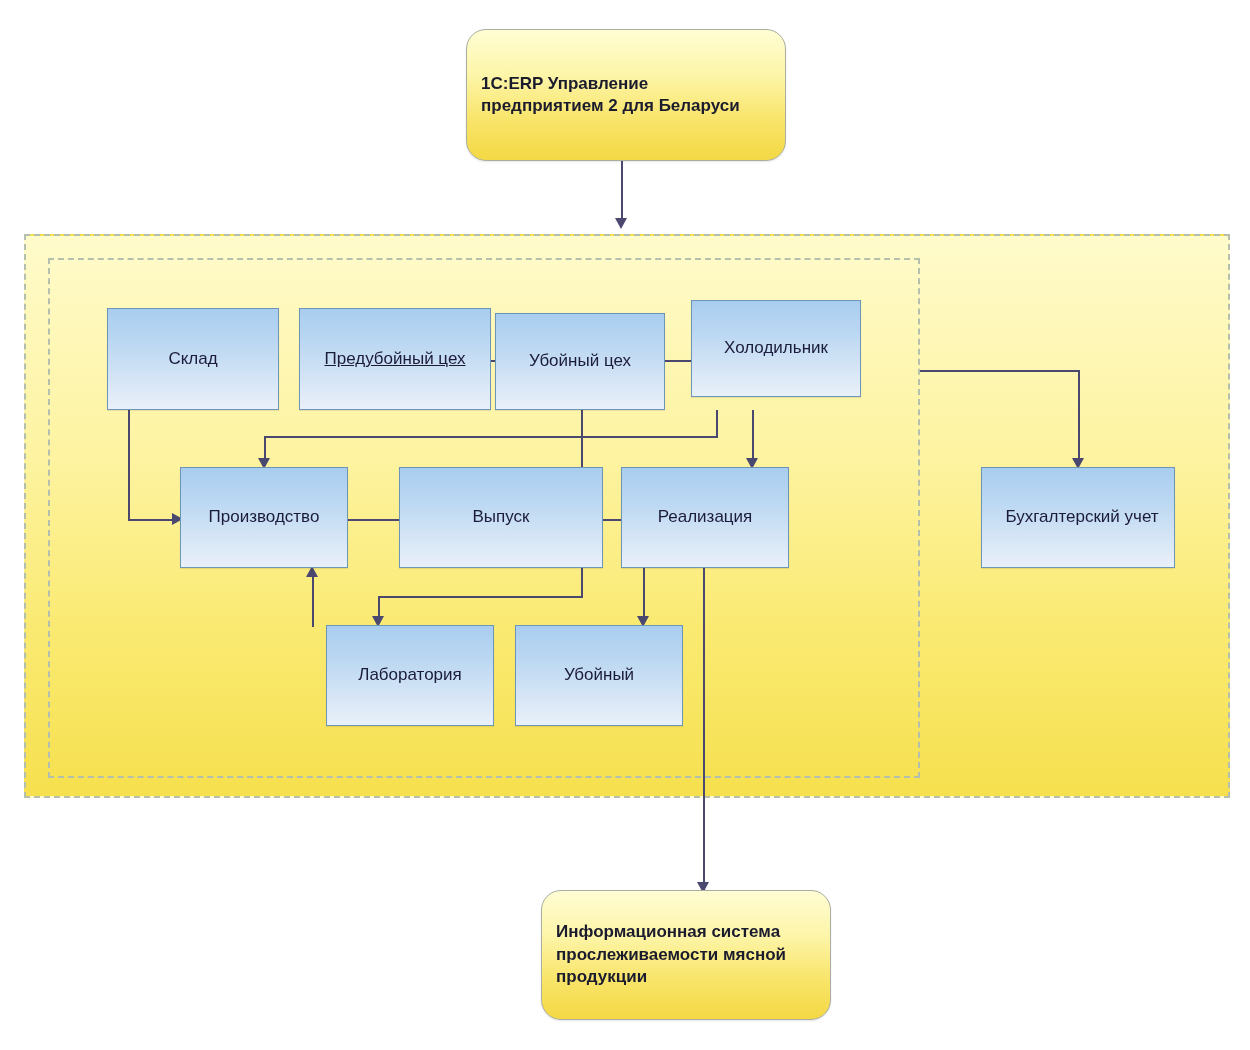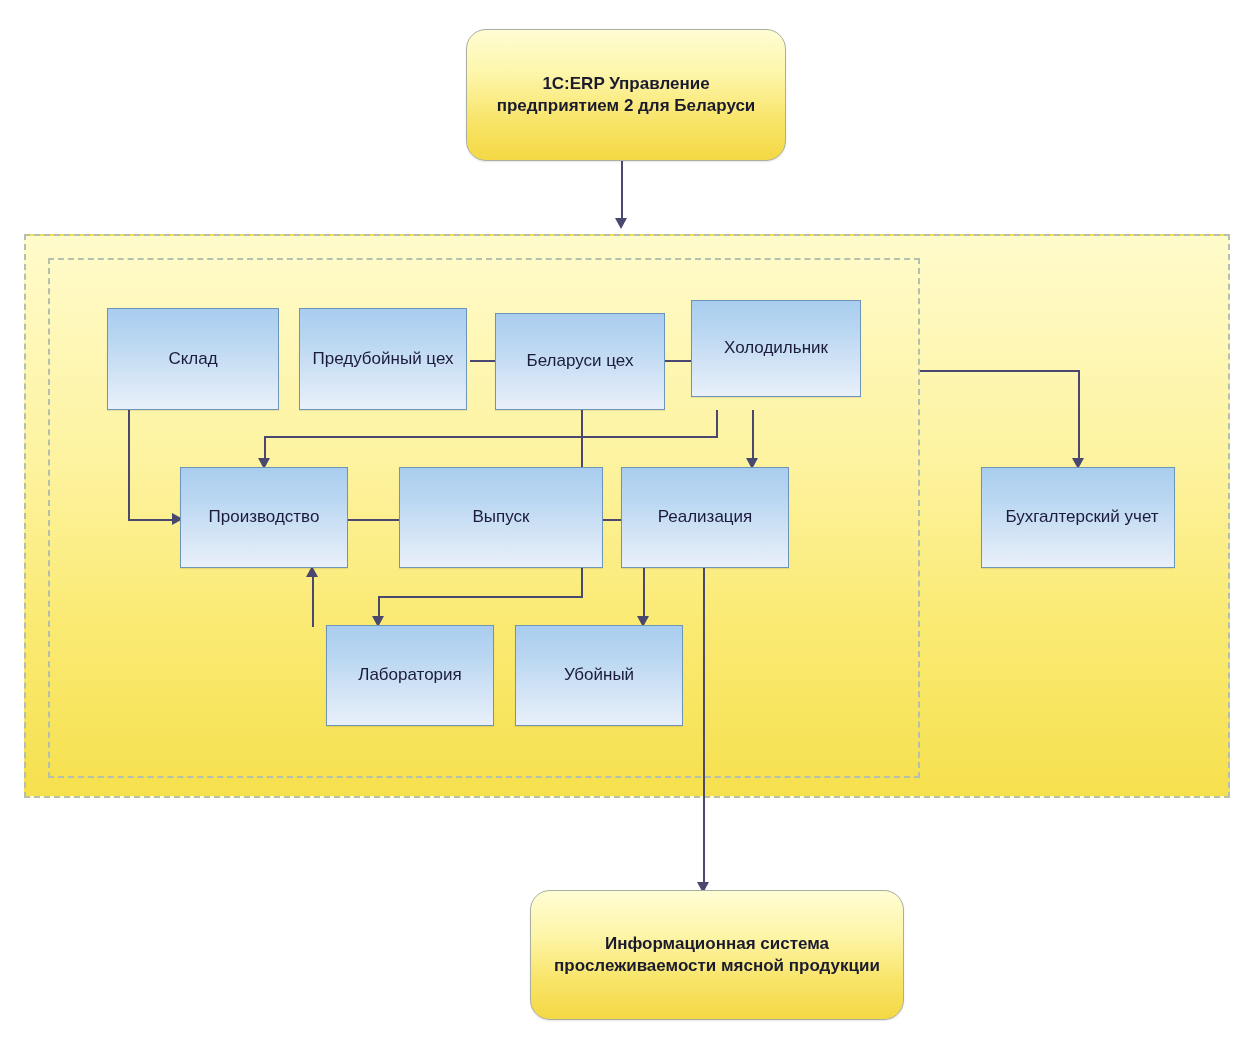--- a/index.html
+++ b/index.html
@@ -23,21 +23,21 @@
   
   .round-box {
     position: absolute;
     border: 1px solid #a9aea0;
     border-radius: 20px;
     background: linear-gradient(to bottom, #fffdd4 0%, #fdf5a8 35%, #f8e468 70%, #f4d844 100%);
     box-sizing: border-box;
     display: flex;
     align-items: center;
     justify-content: center;
-    text-align: center;
+    text-align: left;
     color: #1b1b2e;
     font-weight: bold;
     font-size: 17px;
     line-height: 1.32;
     padding: 6px 14px;
     box-shadow: 0 1px 2px rgba(0,0,0,0.10);
   }
 
   
   .region {
@@ -147,33 +147,33 @@
 
   <div class="vline" style="left:703px; top:568px; height:322px;"></div>
   <div class="arrow arrow-down" style="left:697px; top:882px;"></div>
 
   <div class="hline" style="left:920px; top:370px; width:160px;"></div>
   <div class="vline" style="left:1078px; top:370px; height:92px;"></div>
   <div class="arrow arrow-down" style="left:1072px; top:458px;"></div>
 
   <div class="node" style="left:107px; top:308px; width:172px; height:102px;">Склад</div>
 
-  <div class="node" style="left:299px; top:308px; width:168px; height:102px;">Предубойный цех</div>
+  <div class="node" style="left:299px; top:308px; width:192px; height:102px;text-decoration:underline;">Предубойный цех</div>
 
-  <div class="node" style="left:495px; top:313px; width:170px; height:97px;">Беларуси цех</div>
+  <div class="node" style="left:495px; top:313px; width:170px; height:97px;">Убойный цех</div>
 
   <div class="node" style="left:691px; top:300px; width:170px; height:97px;">Холодильник</div>
 
   <div class="node" style="left:180px; top:467px; width:168px; height:101px;">Производство</div>
 
   <div class="node" style="left:399px; top:467px; width:204px; height:101px;">Выпуск</div>
 
   <div class="node" style="left:621px; top:467px; width:168px; height:101px;">Реализация</div>
 
   <div class="node" style="left:284px; top:625px; width:168px; height:101px;margin-left:42px;">Лаборатория</div>
 
   <div class="node" style="left:515px; top:625px; width:168px; height:101px;">Убойный</div>
 
   <div class="node" style="left:981px; top:467px; width:194px; height:101px;padding-left:16px;">Бухгалтерский учет</div>
 
-  <div class="round-box" style="left:530px; top:890px; width:374px; height:130px;">Информационная система прослеживаемости мясной продукции</div>
+  <div class="round-box" style="left:541px; top:890px; width:290px; height:130px;">Информационная система прослеживаемости мясной продукции</div>
 
 </div>
 
 </body></html>

